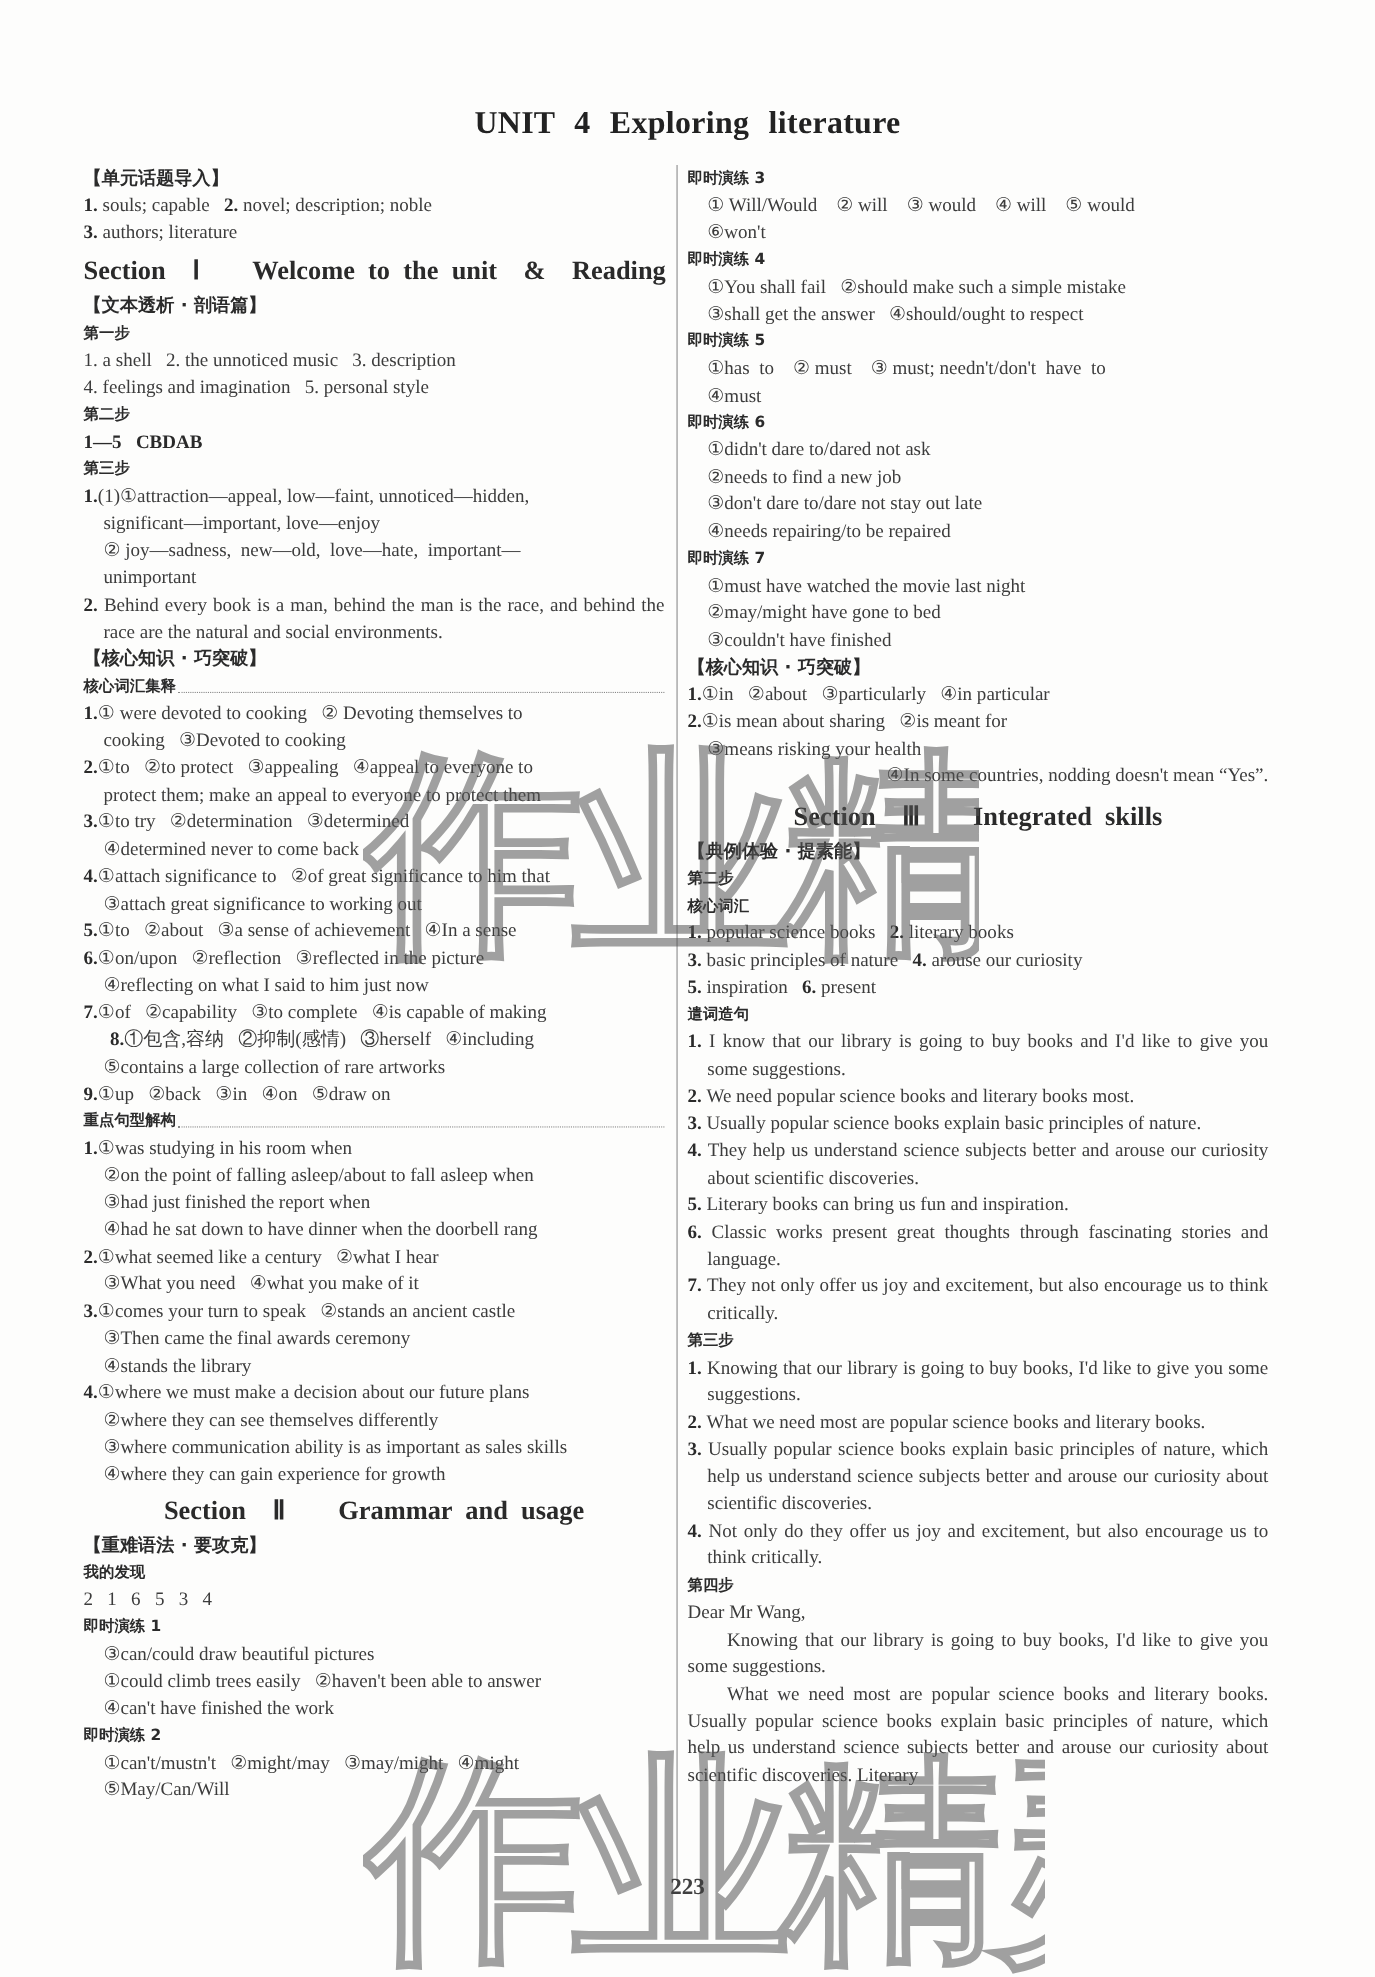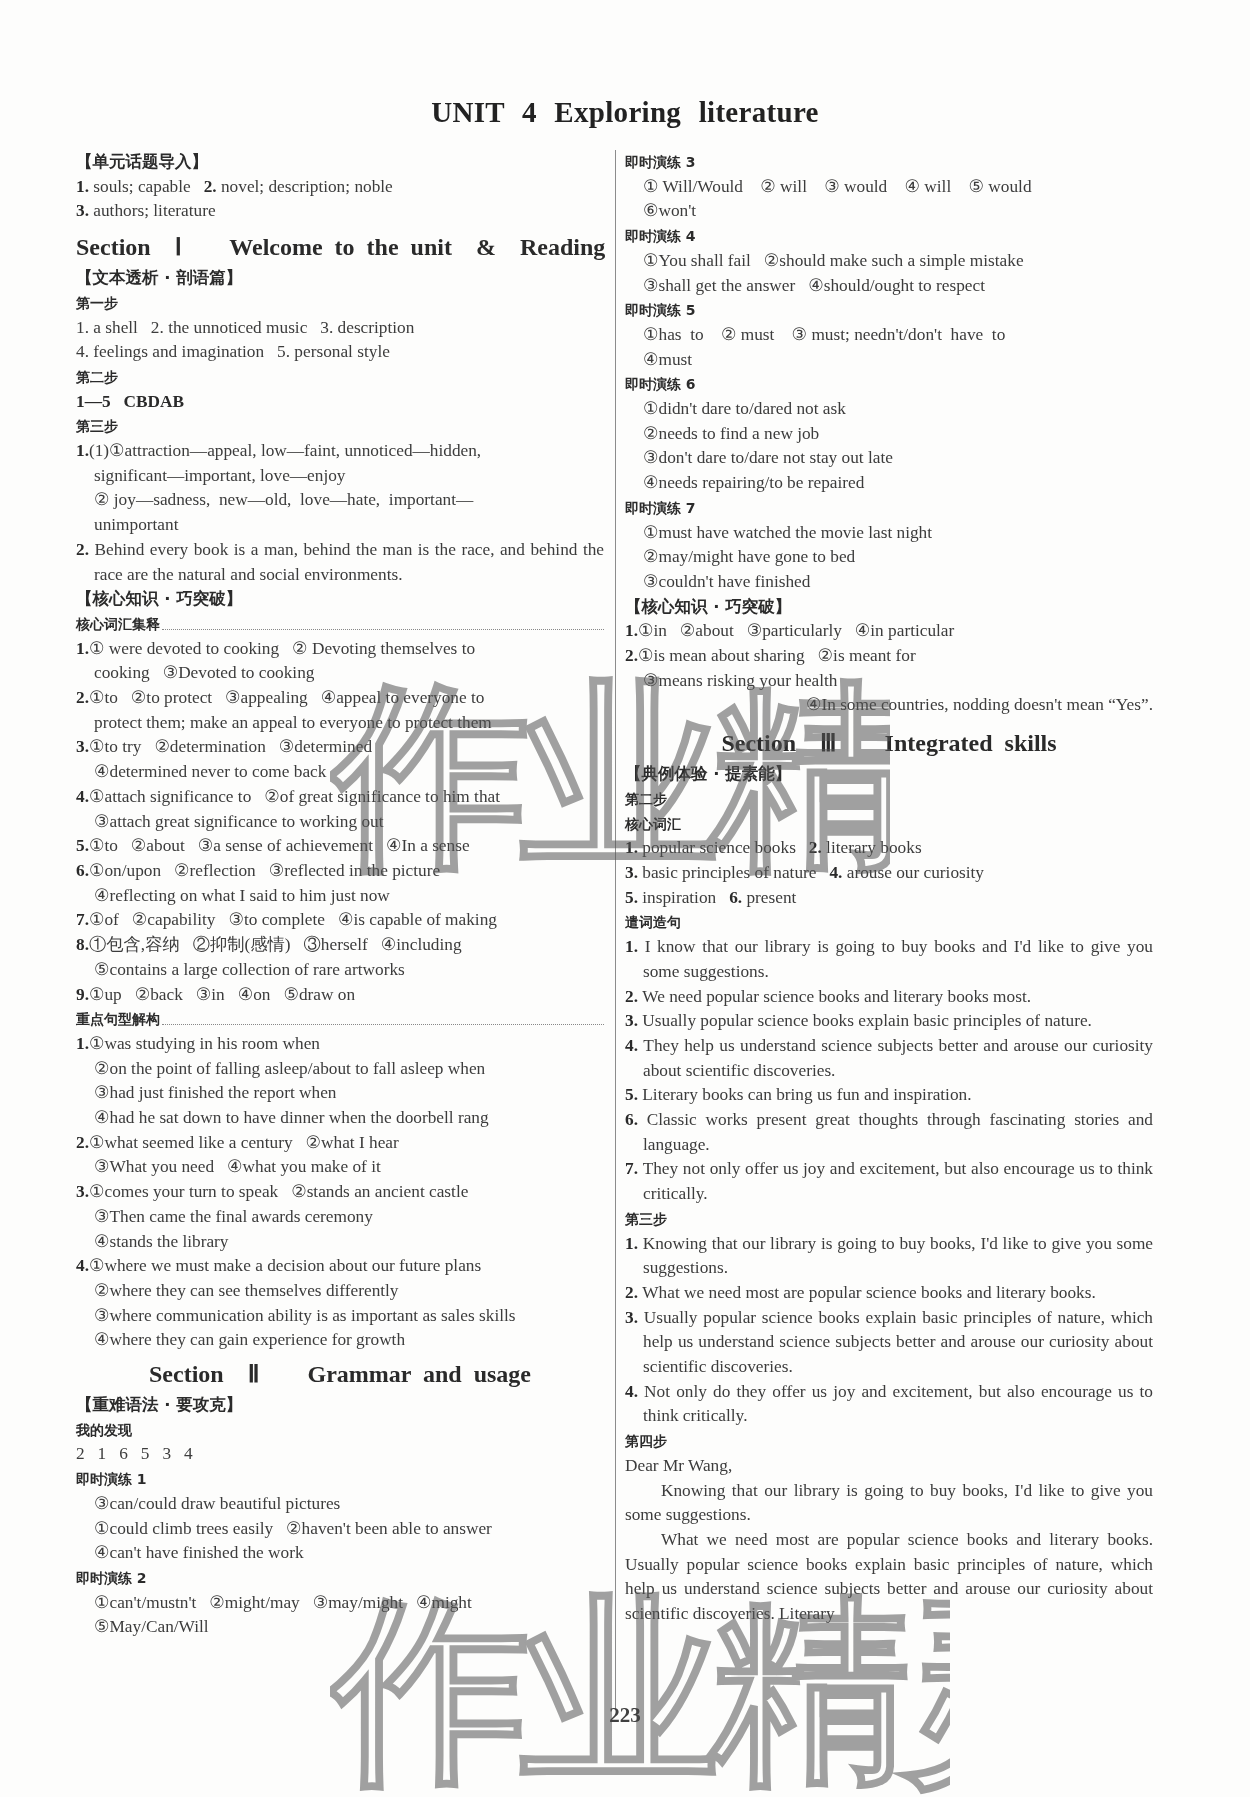--- a/index.html
+++ b/index.html
@@ -85,21 +85,21 @@
         <div class="line" style="white-space: pre;"><span class="num">2.</span><span>①to   ②to protect   ③appealing   ④appeal to everyone to</span></div>
         <div class="line ind" style="white-space: pre;"><span>protect them; make an appeal to everyone to protect them</span></div>
         <div class="line" style="white-space: pre;"><span class="num">3.</span><span>①to try   ②determination   ③determined</span></div>
         <div class="line ind" style="white-space: pre;"><span>④determined never to come back</span></div>
         <div class="line" style="white-space: pre;"><span class="num">4.</span><span>①attach significance to   ②of great significance to him that</span></div>
         <div class="line ind" style="white-space: pre;"><span>③attach great significance to working out</span></div>
         <div class="line" style="white-space: pre;"><span class="num">5.</span><span>①to   ②about   ③a sense of achievement   ④In a sense</span></div>
         <div class="line" style="white-space: pre;"><span class="num">6.</span><span>①on/upon   ②reflection   ③reflected in the picture</span></div>
         <div class="line ind" style="white-space: pre;"><span>④reflecting on what I said to him just now</span></div>
         <div class="line" style="white-space: pre;"><span class="num">7.</span><span>①of   ②capability   ③to complete   ④is capable of making</span></div>
-        <div class="line" style="white-space: pre;"><span class="num">8.</span><span>①包含,容纳   ②抑制(感情)   ③herself   ④including</span></div>
+        <div class="line" style="white-space: pre; margin-left: 24px;"><span class="num">8.</span><span>①包含,容纳   ②抑制(感情)   ③herself   ④including</span></div>
         <div class="line ind" style="white-space: pre;"><span>⑤contains a large collection of rare artworks</span></div>
         <div class="line" style="white-space: pre;"><span class="num">9.</span><span>①up   ②back   ③in   ④on   ⑤draw on</span></div>
       </div>
 
     <div class="sub sub-dotted">
         <span>重点句型解构</span>
         <span class="dots"></span>
       </div>
     <div id="sentence-list">
         <div class="line" style="white-space: pre;"><span class="num">1.</span><span>①was studying in his room when</span></div>

